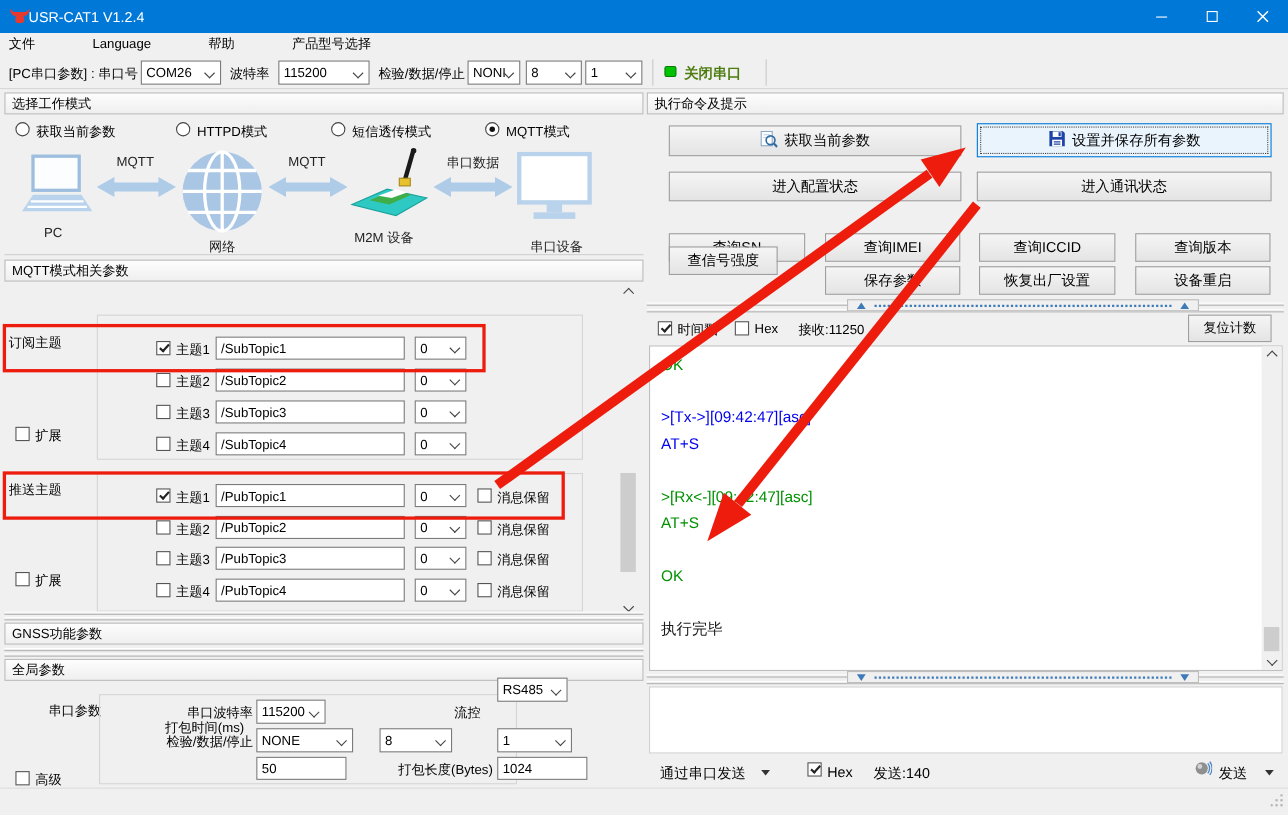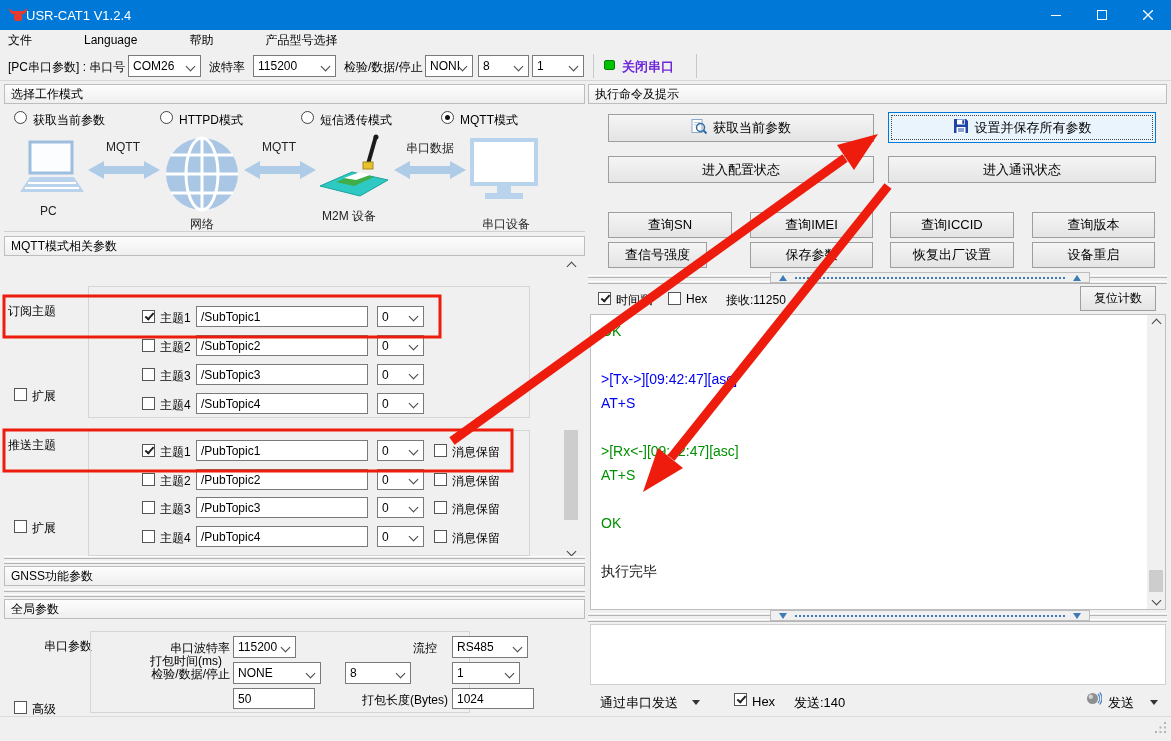--- a/index.html
+++ b/index.html
@@ -34,21 +34,21 @@
 .split-widget{position:absolute;height:11px;background:#f0f0f0;border:1px solid #bdbdbd;display:flex;align-items:center;padding:0 8px}
 .dotline{flex:1;border-top:2px dotted #3d7ab8;margin:0 8px}
 .tri-up{width:0;height:0;border-left:4px solid transparent;border-right:4px solid transparent;border-bottom:6px solid #3d7ab8}
 .tri-down{width:0;height:0;border-left:4px solid transparent;border-right:4px solid transparent;border-top:6px solid #3d7ab8}
 .tri-sm{position:absolute;width:0;height:0;border-left:4px solid transparent;border-right:4px solid transparent;border-top:5px solid #333}
 .logarea{position:absolute;background:#fff;border:1px solid #bfbfbf;font-size:14px;padding:8px 20px 0 10px;overflow:hidden}
 .log-line{height:24px;white-space:pre}
 .c-green{color:#009100}
 .c-blue{color:#0000ee}
 .c-black{color:#1a1a1a}
-.blue-link{color:#6d28d9;font-weight:bold;font-size:13px}
+.blue-link{color:#4d7c0f;font-weight:bold;font-size:13px}
 .green-ind{position:absolute;width:11px;height:10px;background:#00c300;border:1px solid #0a7a0a;border-radius:2px}
 .vsep{position:absolute;width:1px;background:#c9c9c9}
 .diag-lbl{position:absolute;white-space:nowrap;color:#222}
 .statusbar{position:absolute;left:0;top:716px;width:1171px;height:25px;background:#f0f0f0;border-top:1px solid #dcdcdc}
 .annot{position:absolute;left:0;top:0;pointer-events:none}
 </style>
 </head>
 <body>
 
 <div id="app">
@@ -296,21 +296,21 @@
 
   <span class="lbl" style="left:44px;top:638px">串口参数</span>
   <div class="groupbox" style="left:90px;top:631px;width:380px;height:82px"></div>
 
   <span class="lbl" style="left:150px;top:640px;width:80px;text-align:right">串口波特率</span>
   <div class="combo" style="left:233px;top:636px;width:63px">
       <span class="ct" style="padding-right:0">115200</span>
       <span class="chev"></span>
     </div>
   <span class="lbl" style="left:413px;top:640px;width:36px;text-align:left">流控</span>
-  <div class="combo" style="left:452px;top:636px;width:76px">
+  <div class="combo" style="left:452px;top:616px;width:64px">
       <span class="ct">RS485</span>
       <span class="chev"></span>
     </div>
 
   <span class="lbl" style="left:140px;top:666px;width:90px;text-align:right">检验/数据/停止</span>
   <div class="combo" style="left:233px;top:662px;width:88px">
       <span class="ct">NONE</span>
       <span class="chev"></span>
     </div>
   <div class="combo" style="left:345px;top:662px;width:66px">
@@ -366,21 +366,21 @@
   <div class="btn" style="left:750px;top:212px;width:123px;height:26px">
       <span>查询IMEI</span>
     </div>
   <div class="btn" style="left:890px;top:212px;width:124px;height:26px">
       <span>查询ICCID</span>
     </div>
   <div class="btn" style="left:1032px;top:212px;width:123px;height:26px">
       <span>查询版本</span>
     </div>
 
-  <div class="btn" style="left:608px;top:242px;width:99px;height:26px">
+  <div class="btn" style="left:608px;top:224px;width:99px;height:26px">
       <span>查信号强度</span>
     </div>
   <div class="btn" style="left:750px;top:242px;width:123px;height:26px">
       <span>保存参数</span>
     </div>
   <div class="btn" style="left:890px;top:242px;width:124px;height:26px">
       <span>恢复出厂设置</span>
     </div>
   <div class="btn" style="left:1032px;top:242px;width:123px;height:26px">
       <span>设备重启</span>

